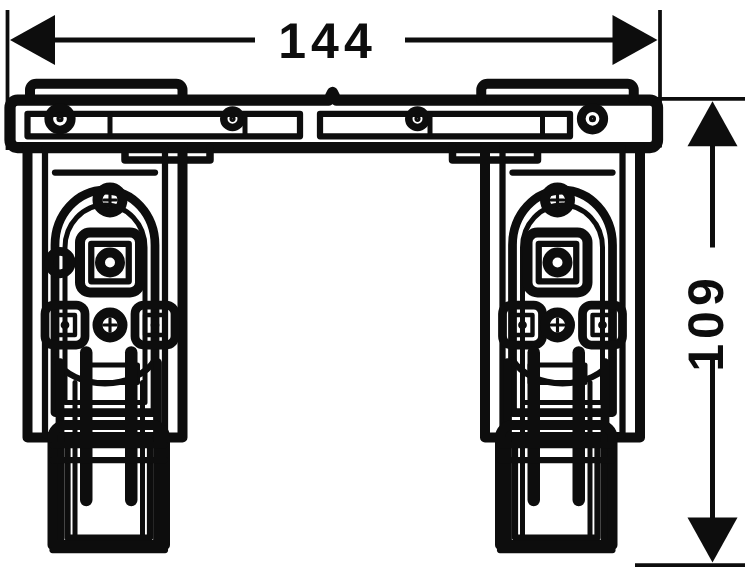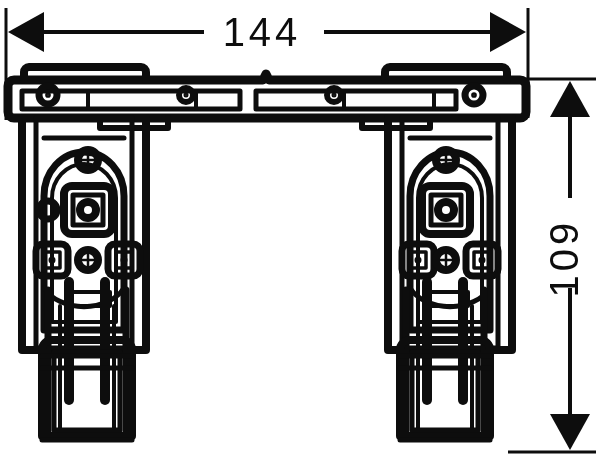--- a/index.html
+++ b/index.html
@@ -9,20 +9,21 @@
   }
   body {
     font-family: "Liberation Sans", sans-serif;
   }
   #drawing-root {
     position: relative;
     width: 600px;
     height: 466px;
     background: #ffffff;
     overflow: hidden;
+    font-weight: bold;
   }
   #tech-svg {
     display: block;
     width: 600px;
     height: 466px;
   }
   .dim-text {
     font-family: "Liberation Sans", sans-serif;
     font-size: 40px;
     letter-spacing: 4px;

